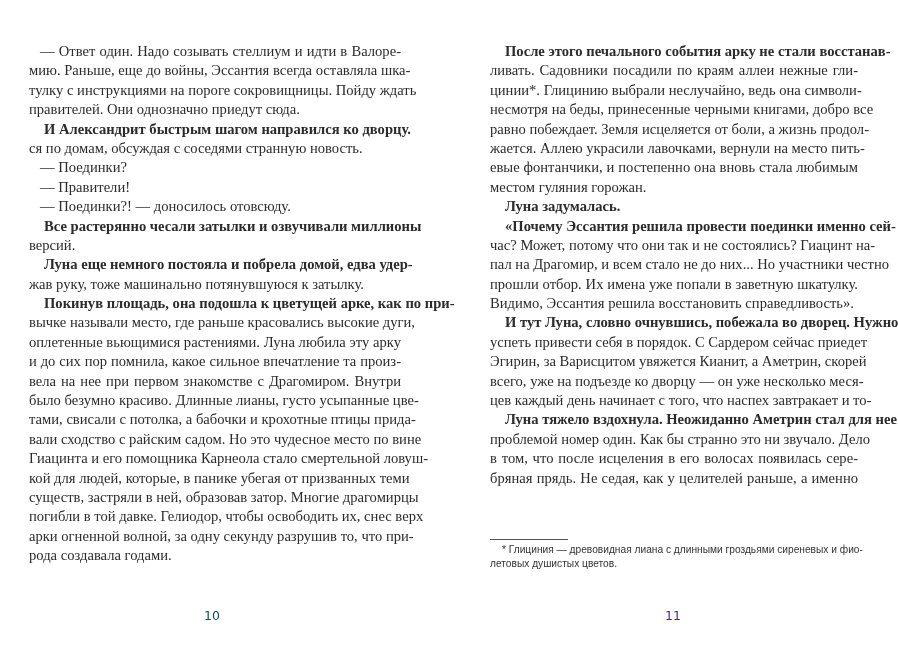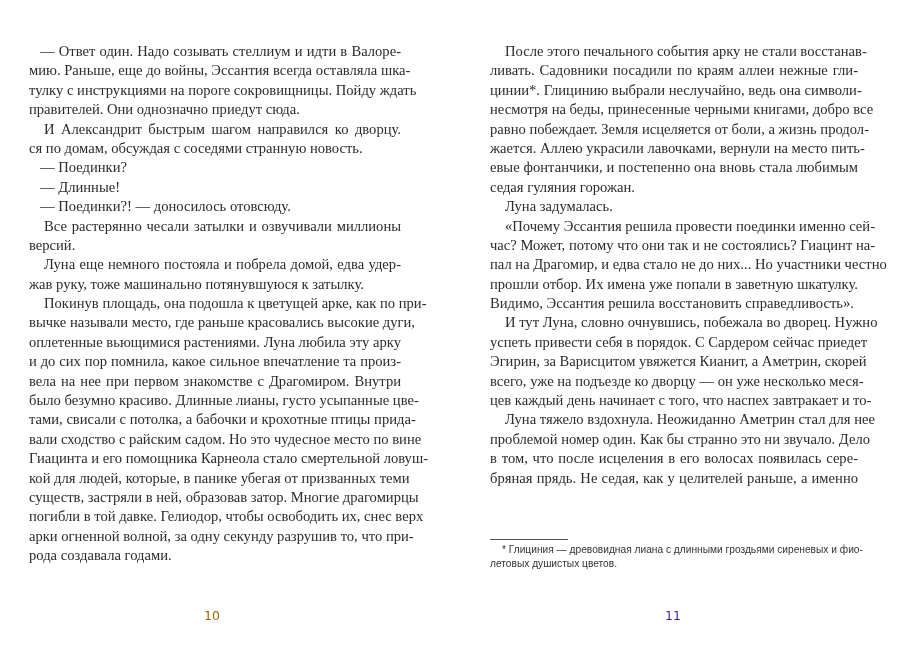--- a/index.html
+++ b/index.html
@@ -7,48 +7,48 @@
            font-family: "Liberation Serif", "DejaVu Serif", serif; color: #2b2b2b; }
     .page { position: absolute; top: 12px; height: 645px; }
     .page-left { left: 0; width: 449px; }
     .page-right { left: 449px; width: 449px; }
     .col { position: absolute; top: 30px; }
     .page-left .col { left: 29px; width: 372px; }
     .page-right .col { left: 41px; width: 368px; }
     .line { display: block; height: 19.4px; line-height: 19.4px; font-size: 14.6px;
             white-space: nowrap; text-align: justify; text-align-last: justify; }
     .line.last { text-align-last: left; }
-    .line.indent { padding-left: 15px; }
+    .line.indent { padding-left: 15px; font-weight: bold; }
     .line.dash { padding-left: 11px; }
     .footnote-rule { position: absolute; left: 41px; top: 527px; width: 78px; height: 0;
                      border-top: 1px solid #555; }
     .footnote { position: absolute; left: 41px; top: 531px; width: 368px;
                 font-family: "Liberation Sans", "DejaVu Sans", sans-serif; font-size: 10.2px; color: #333; }
     .footnote .fline { display: block; height: 14px; line-height: 14px; white-space: nowrap;
                        text-align: justify; text-align-last: justify; }
     .footnote .fline.first { padding-left: 12px; }
     .footnote .fline.last { text-align-last: left; }
     .page-num { position: absolute; top: 596px; font-family: "DejaVu Sans", sans-serif;
-                font-size: 12.5px; color: #a16207; }
+                font-size: 12.5px; color: #0c4a6e; }
     .page-left .page-num { left: 204px; }
     .page-right .page-num { left: 216px; color: #4c1d95; }
   </style>
 </head>
 <body>
 
 <div class="page page-left">
   <div class="col">
     <span class="line dash">— Ответ один. Надо созывать стеллиум и идти в Валоре-</span>
     <span class="line">мию. Раньше, еще до войны, Эссантия всегда оставляла шка-</span>
     <span class="line">тулку с инструкциями на пороге сокровищницы. Пойду ждать</span>
     <span class="line last">правителей. Они однозначно приедут сюда.</span>
     <span class="line indent">И Александрит быстрым шагом направился ко дворцу.</span>
     <span class="line last">ся по домам, обсуждая с соседями странную новость.</span>
     <span class="line dash last">— Поединки?</span>
-    <span class="line dash last">— Длинные!</span>
+    <span class="line dash last">— Правители!</span>
     <span class="line dash last">— Поединки?! — доносилось отовсюду.</span>
     <span class="line indent">Все растерянно чесали затылки и озвучивали миллионы</span>
     <span class="line last">версий.</span>
     <span class="line indent">Луна еще немного постояла и побрела домой, едва удер-</span>
     <span class="line last">жав руку, тоже машинально потянувшуюся к затылку.</span>
     <span class="line indent">Покинув площадь, она подошла к цветущей арке, как по при-</span>
     <span class="line">вычке называли место, где раньше красовались высокие дуги,</span>
     <span class="line">оплетенные вьющимися растениями. Луна любила эту арку</span>
     <span class="line">и до сих пор помнила, какое сильное впечатление та произ-</span>
     <span class="line">вела на нее при первом знакомстве с Драгомиром. Внутри</span>
@@ -67,25 +67,25 @@
 
 <div class="page page-right">
   <div class="col">
     <span class="line indent">После этого печального события арку не стали восстанав-</span>
     <span class="line">ливать. Садовники посадили по краям аллеи нежные гли-</span>
     <span class="line">цинии*. Глицинию выбрали неслучайно, ведь она символи-</span>
     <span class="line">несмотря на беды, принесенные черными книгами, добро все</span>
     <span class="line">равно побеждает. Земля исцеляется от боли, а жизнь продол-</span>
     <span class="line">жается. Аллею украсили лавочками, вернули на место пить-</span>
     <span class="line">евые фонтанчики, и постепенно она вновь стала любимым</span>
-    <span class="line last">седая гуляния горожан.</span>
+    <span class="line last">местом гуляния горожан.</span>
     <span class="line indent last">Луна задумалась.</span>
     <span class="line indent">«Почему Эссантия решила провести поединки именно сей-</span>
     <span class="line">час? Может, потому что они так и не состоялись? Гиацинт на-</span>
-    <span class="line">пал на Драгомир, и едва стало не до них... Но участники честно</span>
+    <span class="line">пал на Драгомир, и всем стало не до них... Но участники честно</span>
     <span class="line">прошли отбор. Их имена уже попали в заветную шкатулку.</span>
     <span class="line last">Видимо, Эссантия решила восстановить справедливость».</span>
     <span class="line indent">И тут Луна, словно очнувшись, побежала во дворец. Нужно</span>
     <span class="line">успеть привести себя в порядок. С Сардером сейчас приедет</span>
     <span class="line">Эгирин, за Варисцитом увяжется Кианит, а Аметрин, скорей</span>
     <span class="line">всего, уже на подъезде ко дворцу — он уже несколько меся-</span>
     <span class="line">цев каждый день начинает с того, что наспех завтракает и то-</span>
     <span class="line indent">Луна тяжело вздохнула. Неожиданно Аметрин стал для нее</span>
     <span class="line">проблемой номер один. Как бы странно это ни звучало. Дело</span>
     <span class="line">в том, что после исцеления в его волосах появилась сере-</span>

